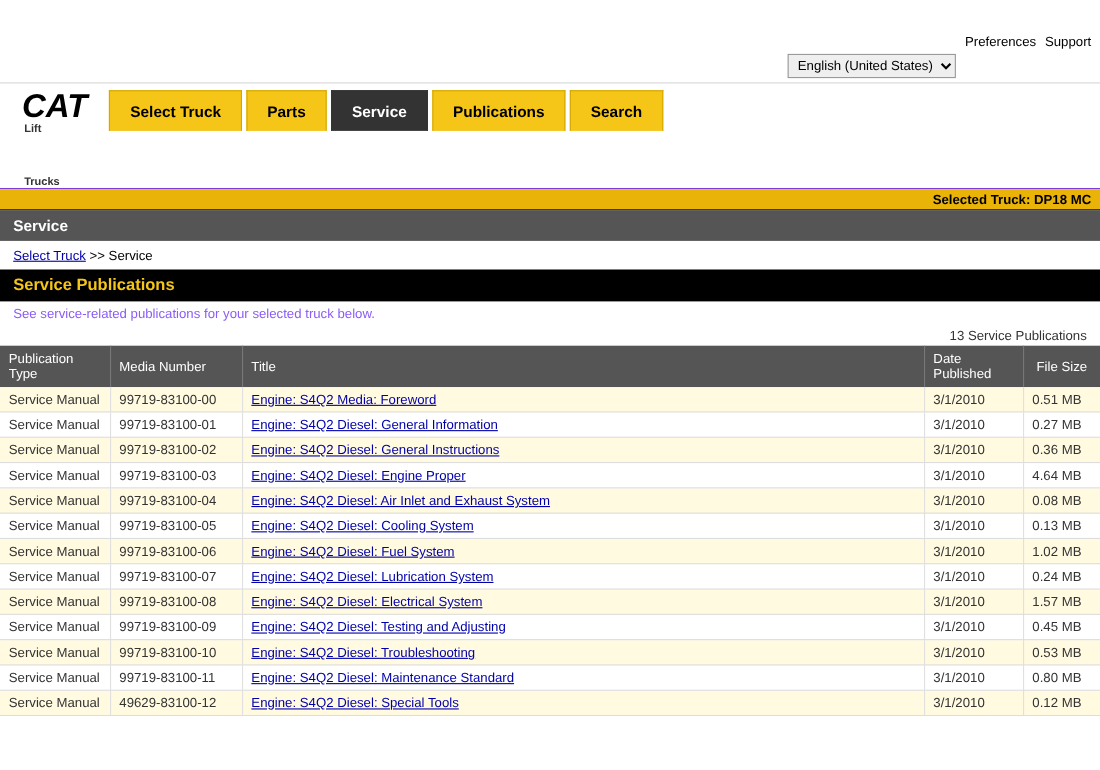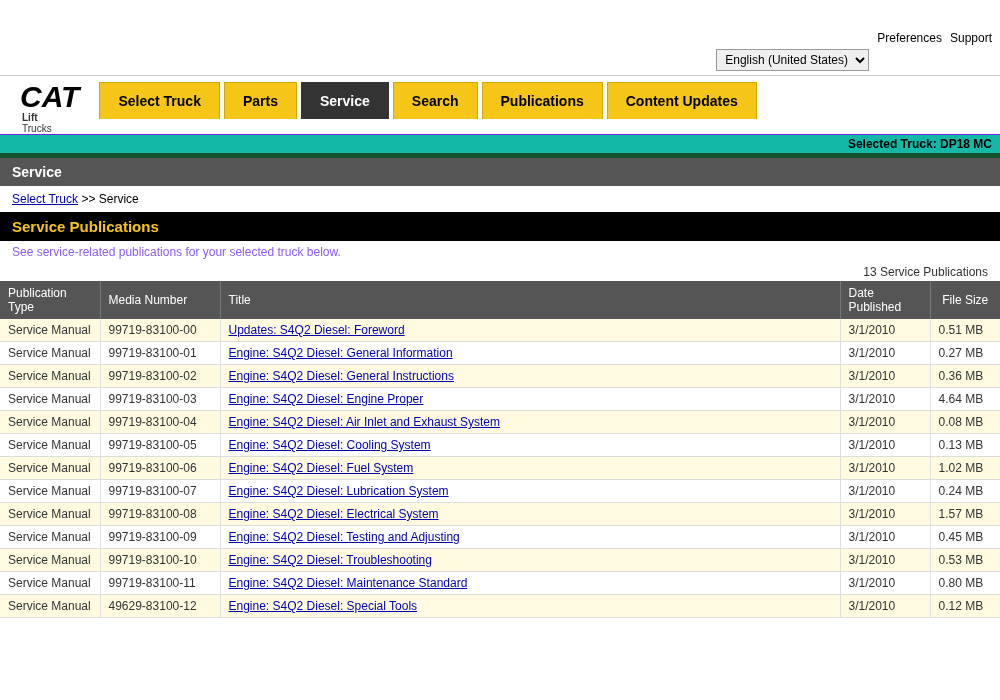--- a/index.html
+++ b/index.html
@@ -67,26 +67,26 @@
       border-color: #333;
     }
     .nav-tab.yellow {
       background: #f5c518;
       border-color: #d4a800;
       color: #000;
     }
 
     
     #selected-truck-bar {
-      background: #14b8a6;
+      background: #eab308;
       text-align: right;
       padding: 2px 8px;
       font-size: 12px;
       font-weight: bold;
-      border-bottom: 5px solid #14532d;
+      border-bottom: 1px solid #14532d;
     }
 
     
     #page-header {
       background: #555;
       color: #fff;
       padding: 6px 12px;
       font-size: 14px;
       font-weight: bold;
     }
@@ -180,30 +180,29 @@
   <a>Support</a>
 </div>
 
 <div id="header">
   <div id="logo">
     <div style="display:flex;align-items:baseline;gap:4px;">
       <span style="font-size:30px;font-weight:900;font-style:italic;color:#000;line-height:1;">CAT</span>
     </div>
     <div style="display:flex;flex-direction:column;line-height:1.1;margin-left:2px;">
       <span style="font-size:10px;font-weight:bold;color:#333;">Lift</span>
-      <span style="font-size:10px;font-weight:normal;color:#333;">Trucks</span>
+      <span style="font-size:10px;font-weight:bold;color:#333;margin-top:37px;">Trucks</span>
     </div>
   </div>
   <div id="nav">
     <a class="nav-tab yellow">Select Truck</a>
     <a class="nav-tab yellow">Parts</a>
     <a class="nav-tab active">Service</a>
+    <a class="nav-tab yellow">Publications</a>
     <a class="nav-tab yellow">Search</a>
-    <a class="nav-tab yellow">Publications</a>
-    <a class="nav-tab yellow">Content Updates</a>
   </div>
 </div>
 
 <div id="selected-truck-bar">
   <span>Selected Truck:</span>
   <span>DP18 MC</span>
 </div>
 
 <div id="page-header">Service</div>
 
@@ -227,21 +226,21 @@
         <th class="col-media">Media Number</th>
         <th class="col-title">Title</th>
         <th class="col-date">Date Published</th>
         <th class="col-size">File Size</th>
       </tr>
     </thead>
     <tbody id="table-body">
     <tr>
           <td>Service Manual</td>
           <td>99719-83100-00</td>
-          <td><a href="#">Updates: S4Q2 Diesel: Foreword</a></td>
+          <td><a href="#">Engine: S4Q2 Media: Foreword</a></td>
           <td>3/1/2010</td>
           <td>0.51 MB</td>
         </tr>
         <tr>
           <td>Service Manual</td>
           <td>99719-83100-01</td>
           <td><a href="#">Engine: S4Q2 Diesel: General Information</a></td>
           <td>3/1/2010</td>
           <td>0.27 MB</td>
         </tr>

